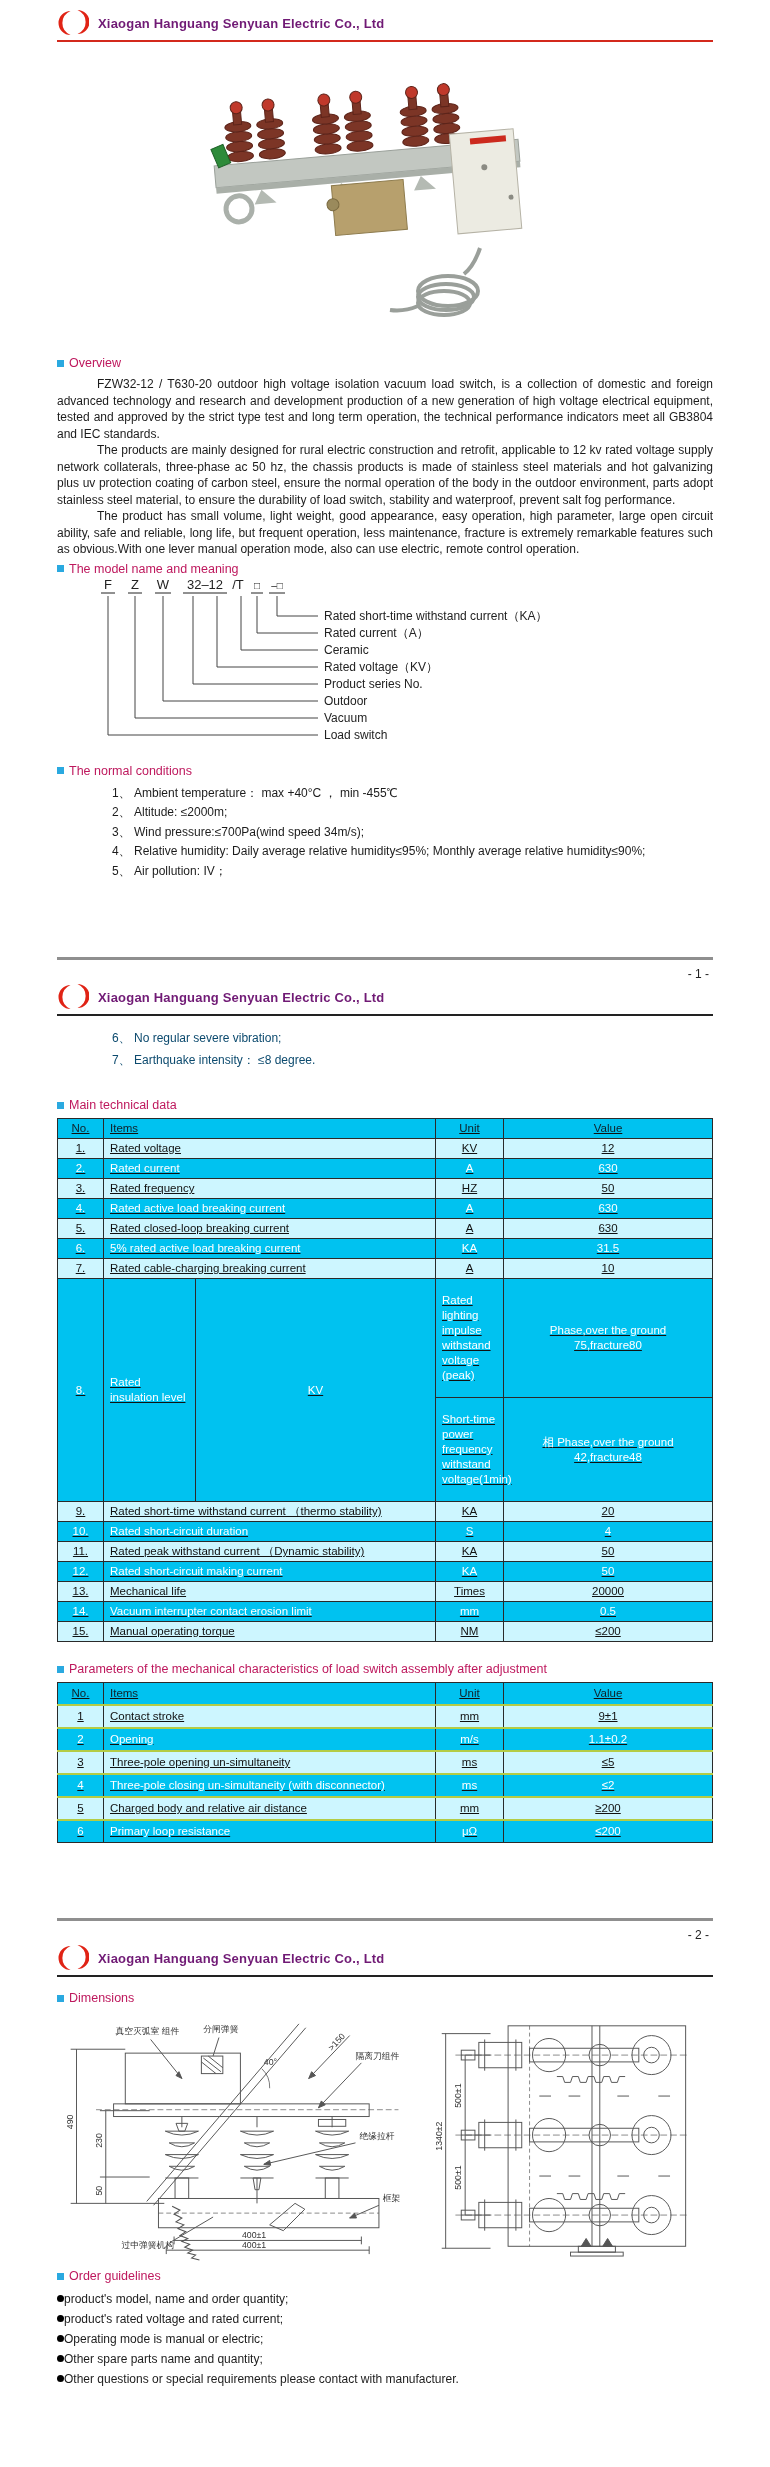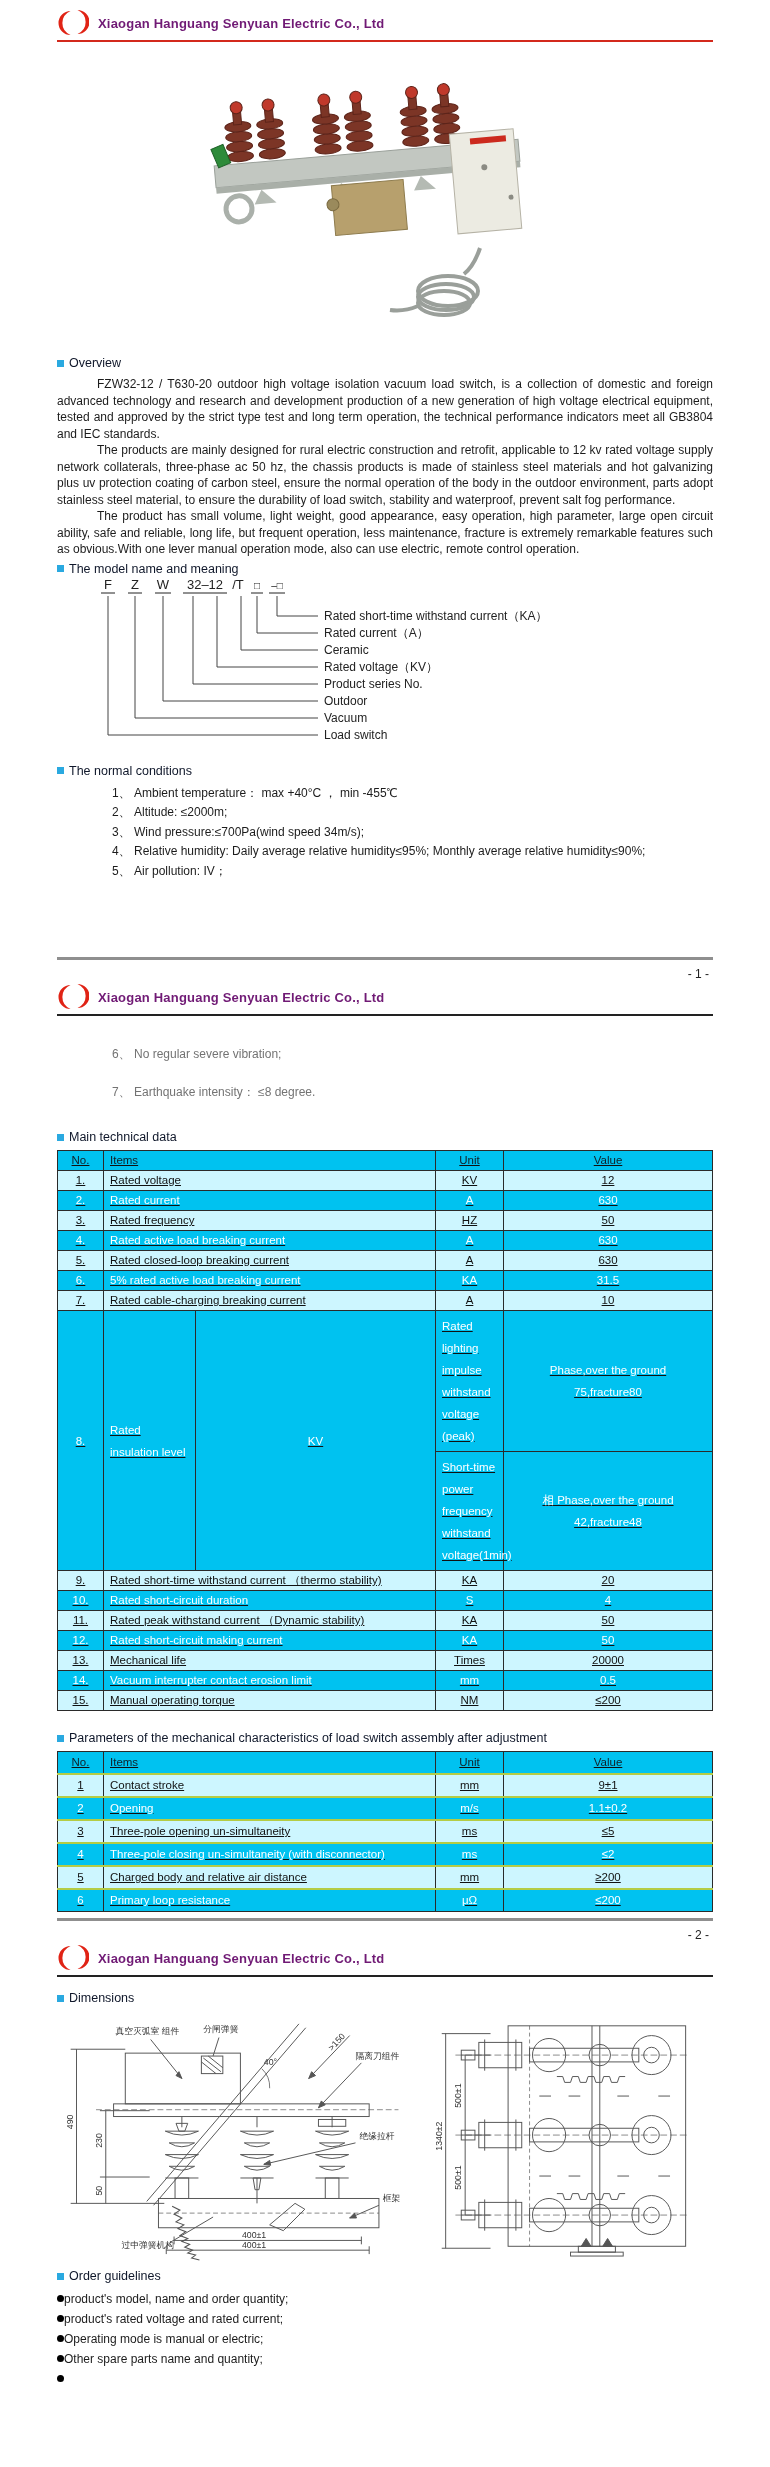--- a/index.html
+++ b/index.html
@@ -6,37 +6,37 @@
   body{width:770px;background:#fff;font-family:"Liberation Sans",sans-serif;color:#111;font-size:12px;}
   .sheet{overflow:hidden;position:relative;padding:0 57px;box-sizing:border-box;}
   .hdr{display:flex;align-items:center;gap:9px;padding-top:9px;padding-bottom:3px;}
   .hdr-red{border-bottom:2px solid #d3291c;}
   .hdr-dark{border-bottom:2px solid #222;}
   .co{font-weight:bold;font-size:13px;letter-spacing:.2px;color:#701a75;}
   .sep{height:3px;background:#8f8f8f;}
   .pgnum{text-align:right;font-size:12px;color:#222;padding:7px 4px 2px;}
   .h{display:flex;align-items:center;gap:5px;margin:12px 0 6px;}
   .h .sq{width:7px;height:7px;background:#2aa9e0;flex:none;}
-  .h .ht{color:#0f172a;font-size:12.5px;}
+  .h .ht{color:#be185d;font-size:12.5px;}
   .photo-wrap{display:flex;justify-content:center;padding:6px 0 0;}
   p.body{margin:0;text-indent:40px;text-align:justify;line-height:16.5px;font-size:12px;color:#1c1c1c;}
   .cond{text-indent:55px;line-height:19.5px;color:#1c1c1c;}
-  .cond2{padding-left:55px;line-height:20px;color:#737373;margin-top:18px;}
+  .cond2{padding-left:55px;line-height:20px;color:#0c4a6e;margin-top:2px;}
   table{border-collapse:collapse;width:100%;font-size:11.5px;table-layout:fixed;text-decoration:underline;}
   .t1 td{border:1px solid #2a2a2a;padding:2px 6px;line-height:15px;}
   .t2 td{border-left:1px solid #2a2a2a;border-right:1px solid #2a2a2a;border-top:2px solid #b4cc45;border-bottom:2px solid #b4cc45;padding:3px 6px;line-height:15px;}
   .t2 tr.theadr td{border-top:1px solid #2a2a2a;}
   .t2 tr:last-child td{border-bottom:1px solid #2a2a2a;}
   tr.theadr td{background:#00c2f0;color:#102028;}
   tr.lt td{background:#cdf6ff;color:#111;}
   tr.dk td{background:#00c2f0;color:#fff;}
   .c{text-align:center;}
   .p0{padding:0 !important;}
   .r8grid{display:grid;grid-template-columns:46px 92px 240px 68px auto;grid-auto-rows:minmax(46px,auto);background:#00c2f0;color:#fff;}
-  .r8grid>div{border-right:1px solid #2a2a2a;padding:4px 6px;display:flex;flex-direction:column;justify-content:center;line-height:22px;}
+  .r8grid>div{border-right:1px solid #2a2a2a;padding:14px 6px;display:flex;flex-direction:column;justify-content:center;line-height:15px;}
   .r8grid>div:nth-child(5),.r8grid>div:nth-child(7){border-right:none;}
   .r8-bb{border-bottom:1px solid #2a2a2a;}
   .oi{display:flex;line-height:20px;color:#1c1c1c;}
   .oi .dot{width:7px;height:7px;border-radius:50%;background:#000;margin-top:6px;flex:none;}
   .draws{display:flex;gap:18px;align-items:flex-start;margin-top:10px;}
   svg text{font-family:"Liberation Sans",sans-serif;}
 </style>
 </head>
 <body>
 
@@ -599,14 +599,15 @@
   <div class="oi">
       <span class="dot"></span>
       <span>Operating mode is manual or electric;</span>
     </div>
   <div class="oi">
       <span class="dot"></span>
       <span>Other spare parts name and quantity;</span>
     </div>
   <div class="oi">
       <span class="dot"></span>
+      <span>Other questions or special requirements please contact with manufacturer.</span>
     </div>
 </div>
 
 </body></html>

